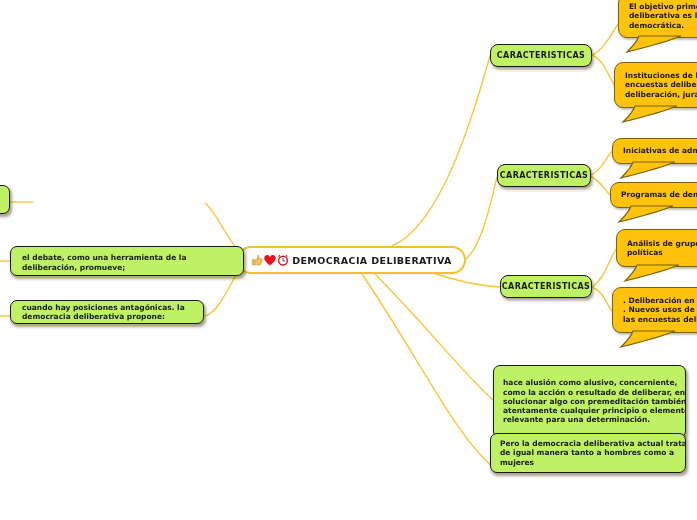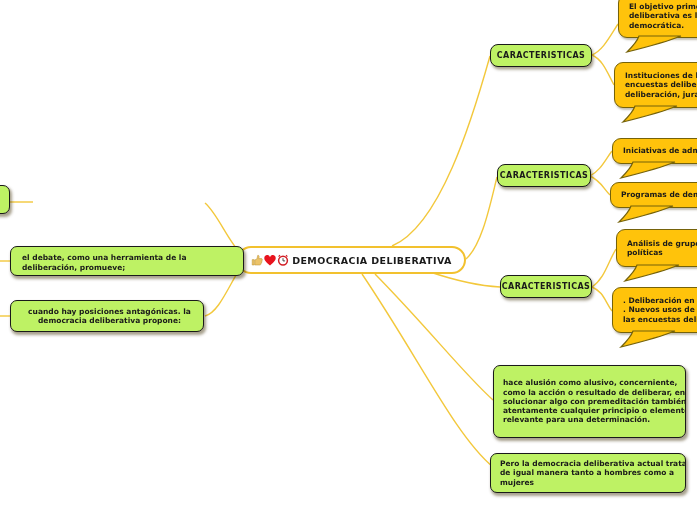--- a/index.html
+++ b/index.html
@@ -110,21 +110,21 @@
     </span>
     <span>DEMOCRACIA DELIBERATIVA</span>
   </div>
 
 
   <div class="node" style="left:10px;top:246px;width:234px;height:30px;justify-content:flex-end;">
     <div class="ln">el debate, como una herramienta de la</div>
     <div class="ln">deliberación, promueve;</div>
   </div>
 
-  <div class="node" style="left:10px;top:300px;width:194px;height:32px;align-items:center;">
+  <div class="node" style="left:10px;top:300px;width:194px;height:24px;">
     <div class="ln">cuando hay posiciones antagónicas. la</div>
     <div class="ln">democracia deliberativa propone:</div>
   </div>
 
   <div class="node cnode" style="left:490px;top:44px;width:102px;height:23px;">
     <div class="ln">CARACTERISTICAS</div>
   </div>
   <div class="node cnode" style="left:497px;top:164px;width:94px;height:23px;">
     <div class="ln">CARACTERISTICAS</div>
   </div>
@@ -182,19 +182,19 @@
   </div>
 
   <div class="node" style="left:493px;top:365px;width:193px;height:73px;padding-left:9px;line-height:9.3px;">
     <div class="ln">hace alusión como alusivo, concerniente,</div>
     <div class="ln">como la acción o resultado de deliberar, en</div>
     <div class="ln">solucionar algo con premeditación también</div>
     <div class="ln">atentamente cualquier principio o elemento</div>
     <div class="ln">relevante para una determinación.</div>
   </div>
 
-  <div class="node" style="left:490px;top:453px;width:196px;height:40px;padding-left:9px;">
+  <div class="node" style="left:490px;top:433px;width:196px;height:40px;padding-left:9px;">
     <div class="ln">Pero la democracia deliberativa actual trata</div>
     <div class="ln">de igual manera tanto a hombres como a</div>
     <div class="ln">mujeres</div>
   </div>
 
 </div>
 
 </body></html>

